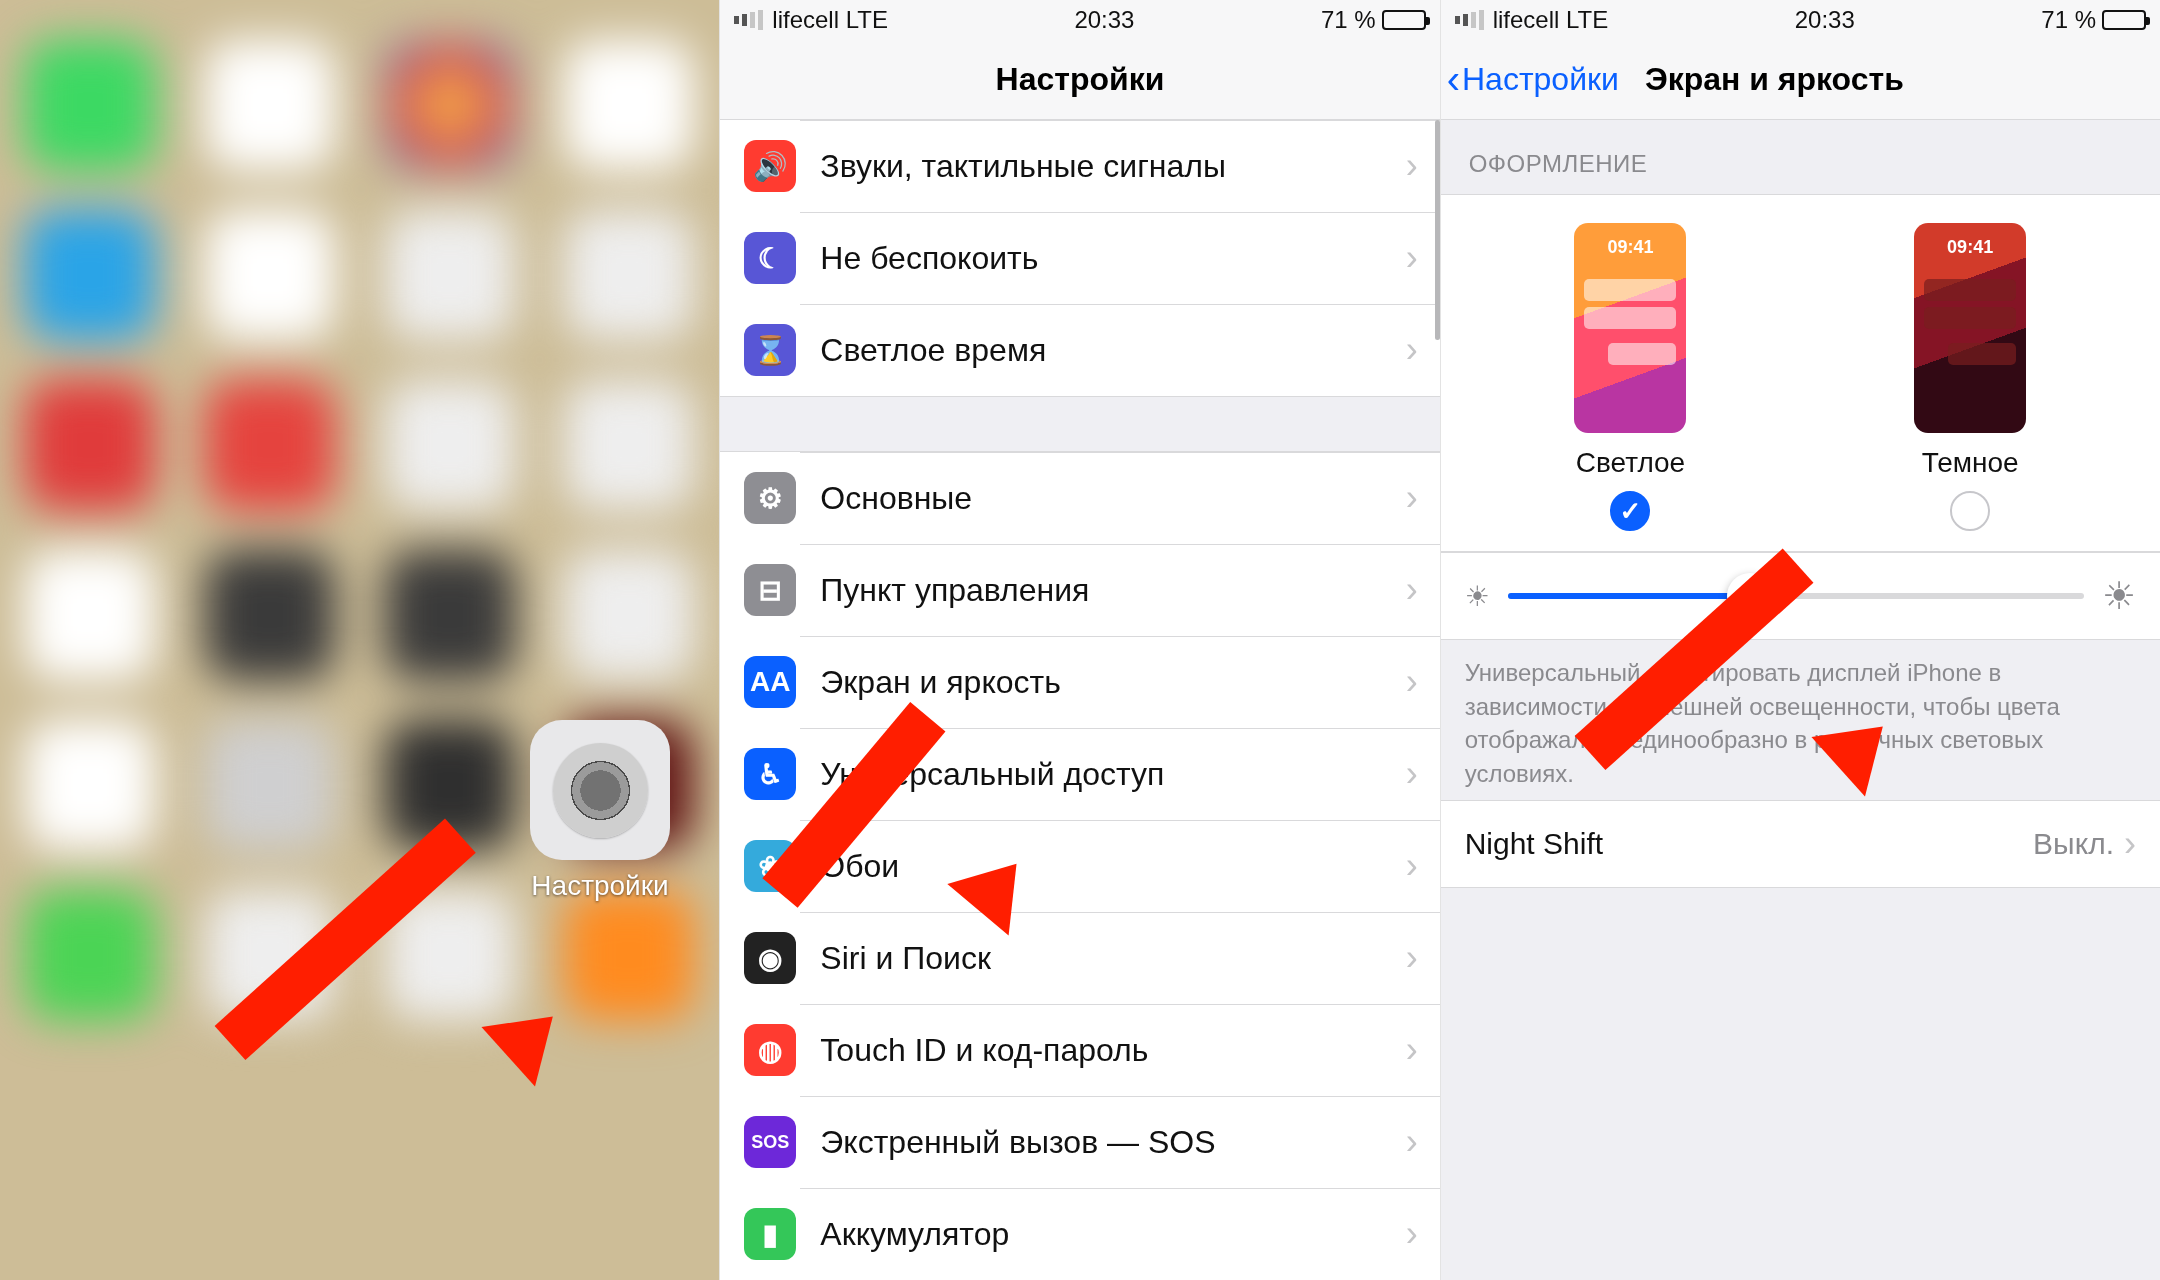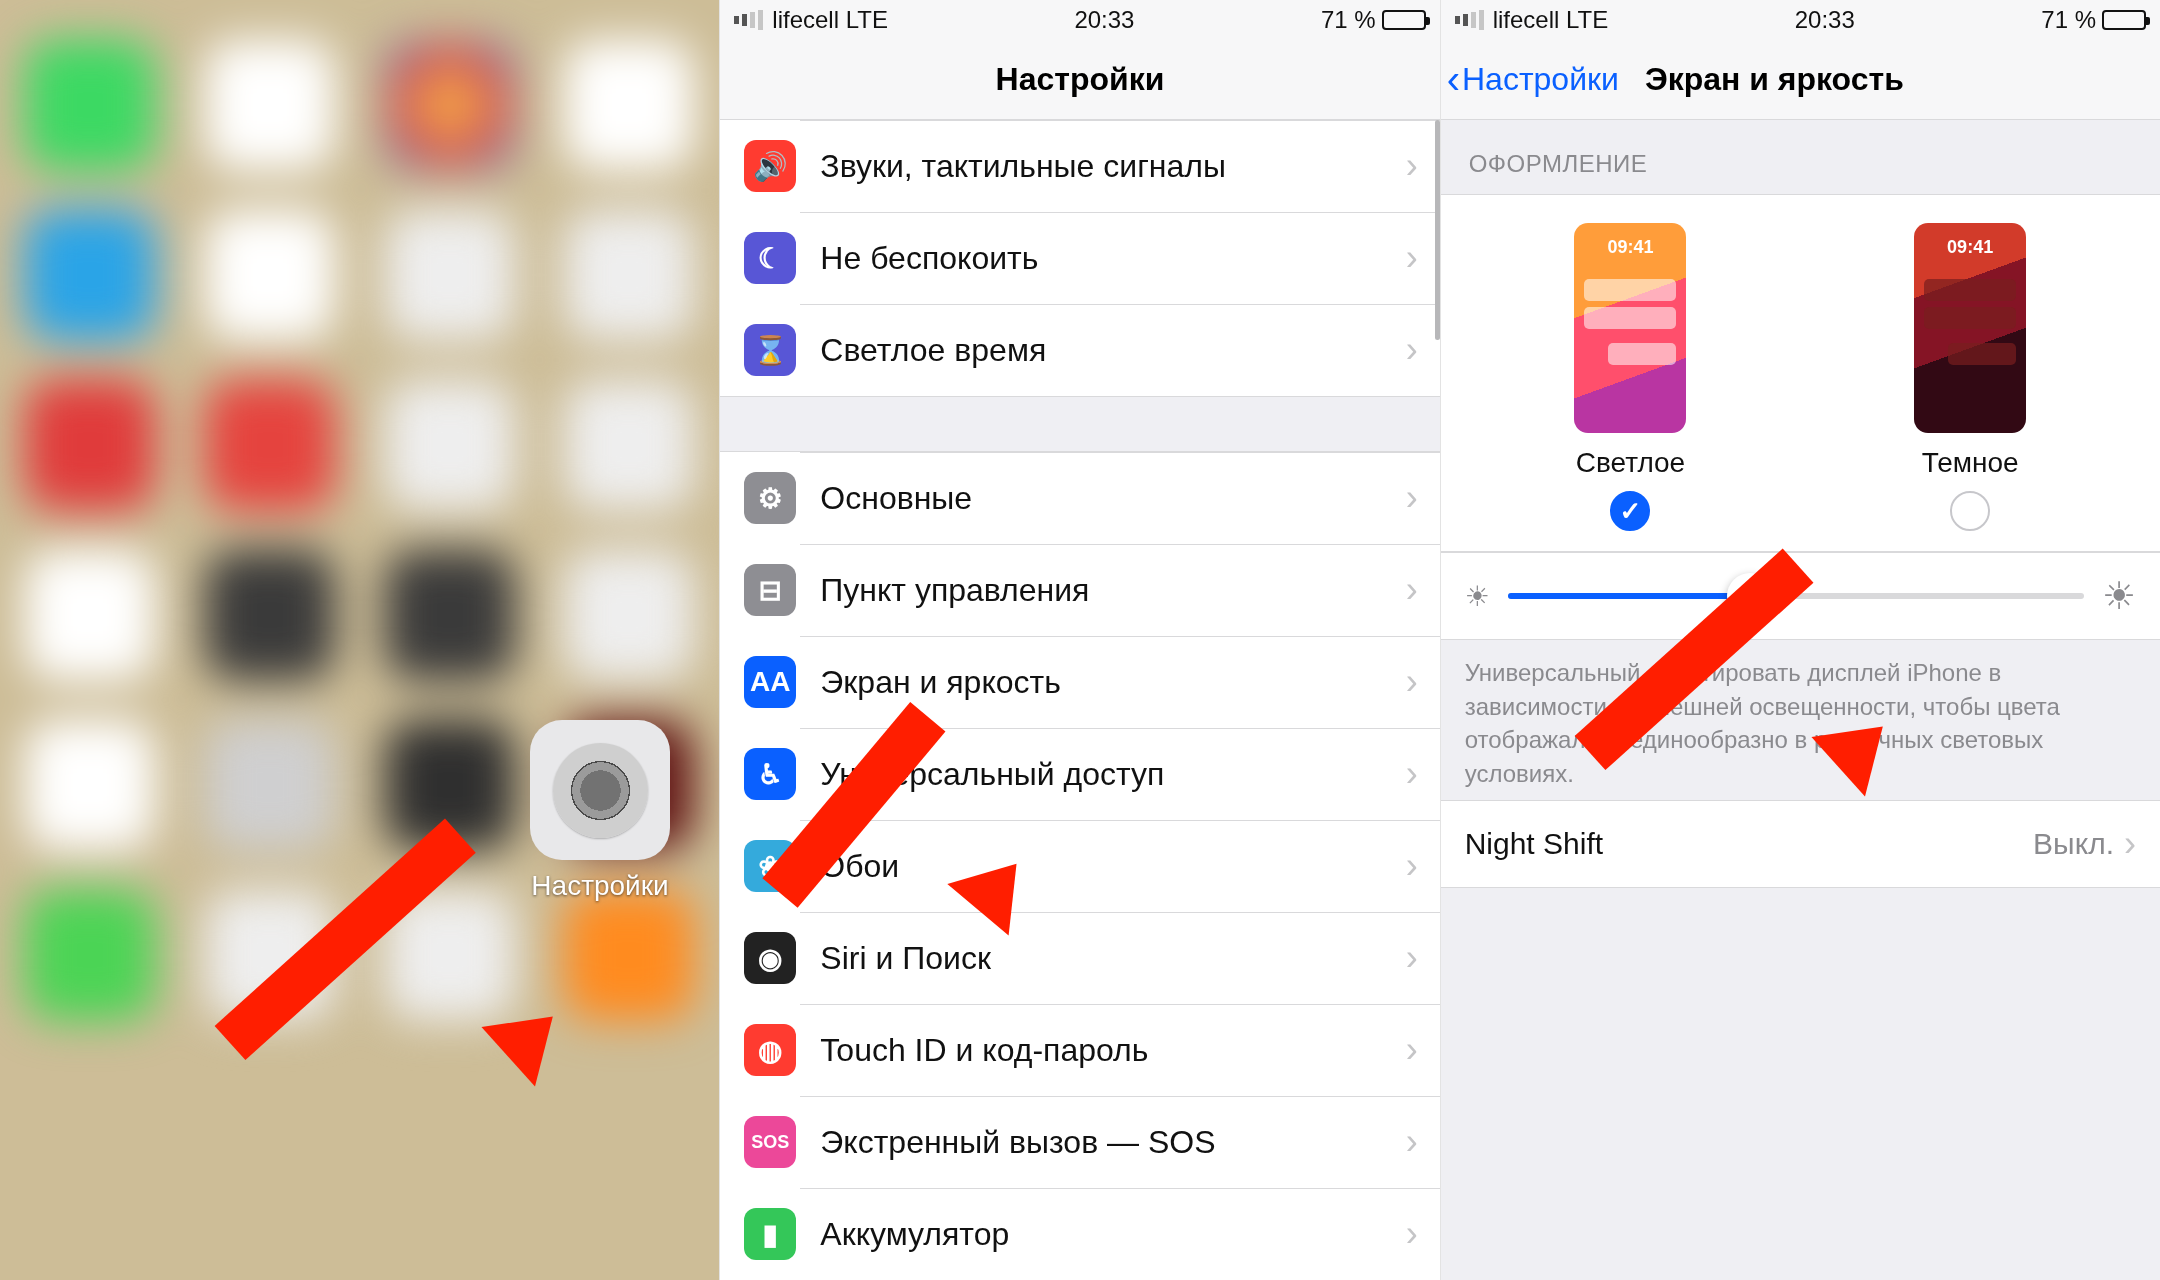--- a/index.html
+++ b/index.html
@@ -204,21 +204,21 @@
             <div class="row-icon" style="background: rgb(34, 34, 34); font-size: 28px;">◉</div>
             <span class="row-label">Siri и Поиск</span>
             <span class="chev">›</span>
           </div>
           <div class="row">
             <div class="row-icon" style="background: rgb(255, 59, 48); font-size: 28px;">◍</div>
             <span class="row-label">Touch ID и код-пароль</span>
             <span class="chev">›</span>
           </div>
           <div class="row">
-            <div class="row-icon" style="background: #ec4899; font-size: 18px;">SOS</div>
+            <div class="row-icon" style="background: #6d28d9; font-size: 18px;">SOS</div>
             <span class="row-label">Экстренный вызов — SOS</span>
             <span class="chev">›</span>
           </div>
           <div class="row">
             <div class="row-icon" style="background: rgb(52, 199, 89); font-size: 28px;">▮</div>
             <span class="row-label">Аккумулятор</span>
             <span class="chev">›</span>
           </div>
         </div>
     </div>

